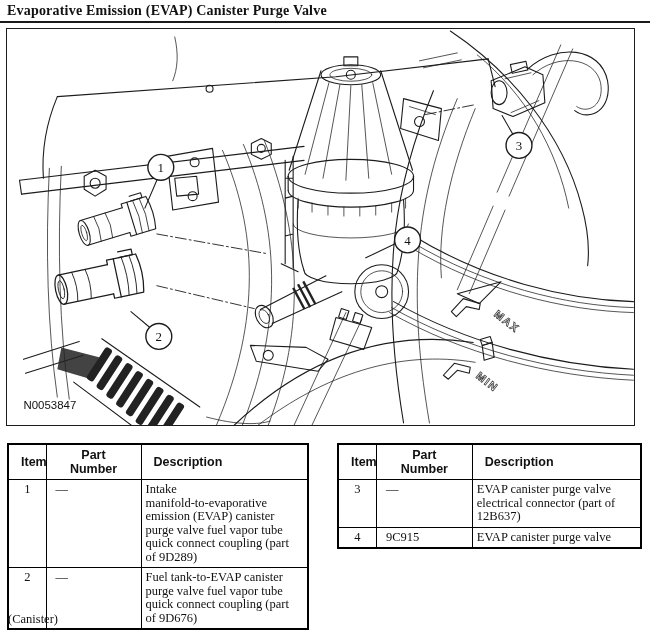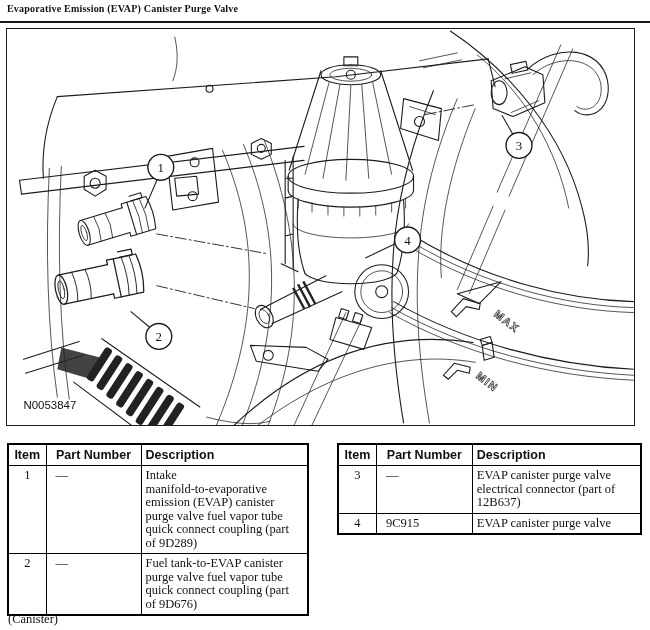--- a/index.html
+++ b/index.html
@@ -1,18 +1,18 @@
 <!DOCTYPE html>
 <html><head>
 <meta charset="utf-8">
 <style>
   html,body{margin:0;padding:0;background:#fff;}
   #page{position:relative;width:650px;height:630px;background:#fff;overflow:hidden;
         font-family:"Liberation Serif",serif;color:#111;}
-  #title{position:absolute;left:7px;top:3px;font-size:10px;font-weight:bold;
+  #title{position:absolute;left:7px;top:3px;font-size:14px;font-weight:bold;
          font-family:"Liberation Serif",serif;letter-spacing:.2px;}
   #title-rule{position:absolute;left:0;top:21px;width:650px;border-top:2px solid #1a1a1a;}
   #figure-box{position:absolute;left:6px;top:28px;width:627px;height:396px;
               border:1.6px solid #1c1c1c;background:#fff;overflow:hidden;}
   svg{display:block;}
   .ln{fill:none;stroke:#1c1c1c;stroke-width:1.1;stroke-linecap:round;stroke-linejoin:round;}
   .thin{stroke-width:.75;}
   .dd{stroke-dasharray:11 3 2 3;stroke-width:.9;}
   .dark{fill:#222;stroke:none;}
   .co{fill:#fff;stroke:#1c1c1c;stroke-width:1.4;}
@@ -20,21 +20,21 @@
   .figid{font:11.5px "Liberation Sans",sans-serif;fill:#111;}
   .emb{font:bold 11px "Liberation Sans",sans-serif;fill:none;stroke:#3f3f3f;
        stroke-width:.8;letter-spacing:1.5px;}
   table{border-collapse:collapse;table-layout:fixed;background:#fff;}
   .parts-table{position:absolute;top:443px;}
   #table-left{left:7px;width:300px;}
   #table-right{left:337px;width:305px;}
   .parts-table,.parts-table th,.parts-table td{border:1.2px solid #000;}
   .parts-table{border:2px solid #000;}
   th{font-family:"Liberation Sans",sans-serif;font-size:12.5px;font-weight:bold;
-     padding:3px 4px;text-align:left;}
+     padding:3px 12px;text-align:left;}
   th.c{text-align:center;}
   td{font-family:"Liberation Serif",serif;font-size:12.5px;line-height:13.5px;
      vertical-align:top;padding:3px 4px;}
   td.item{text-align:center;}
   td.part{padding-left:9px;}
   col.c-item{width:38px;} col.c-part{width:95px;} col.c-desc{width:167px;}
   #continued{position:absolute;left:8px;top:612px;font-size:12.5px;
              font-family:"Liberation Serif",serif;}
 </style>
 </head>

